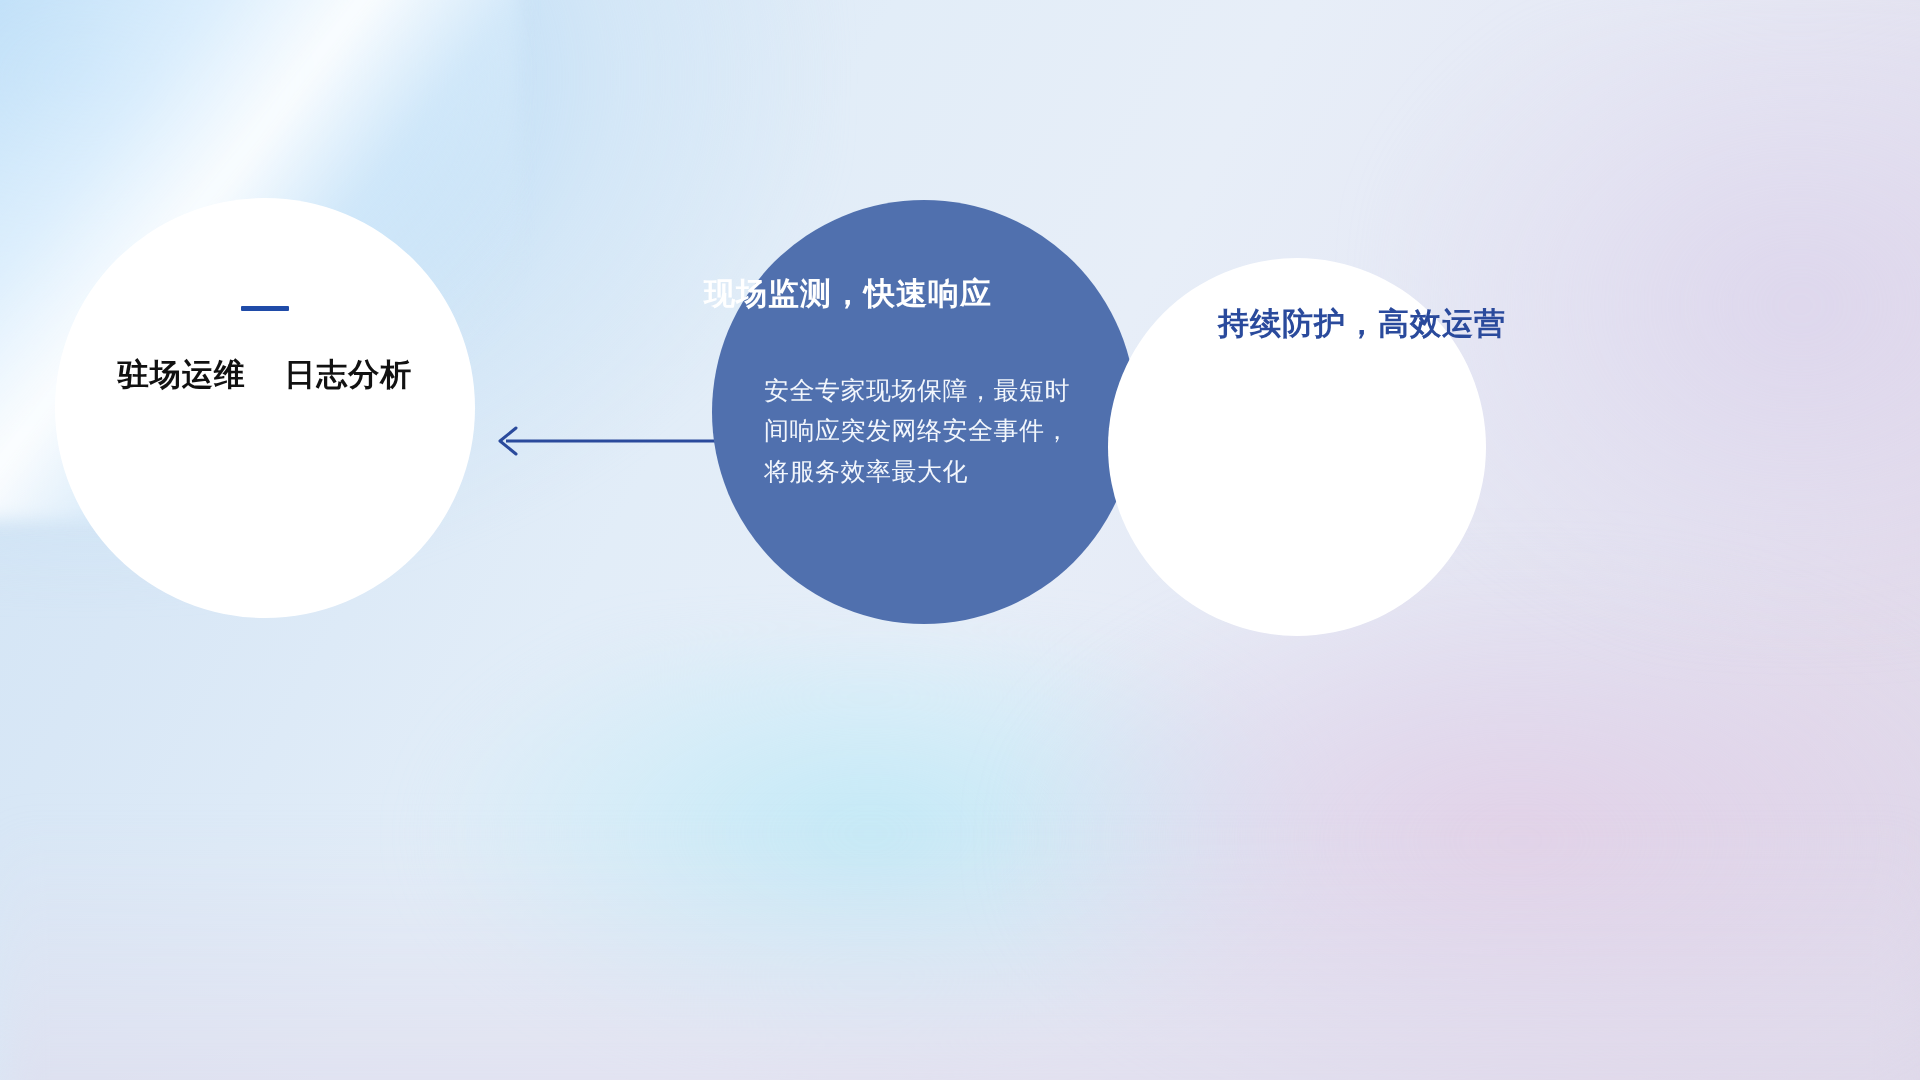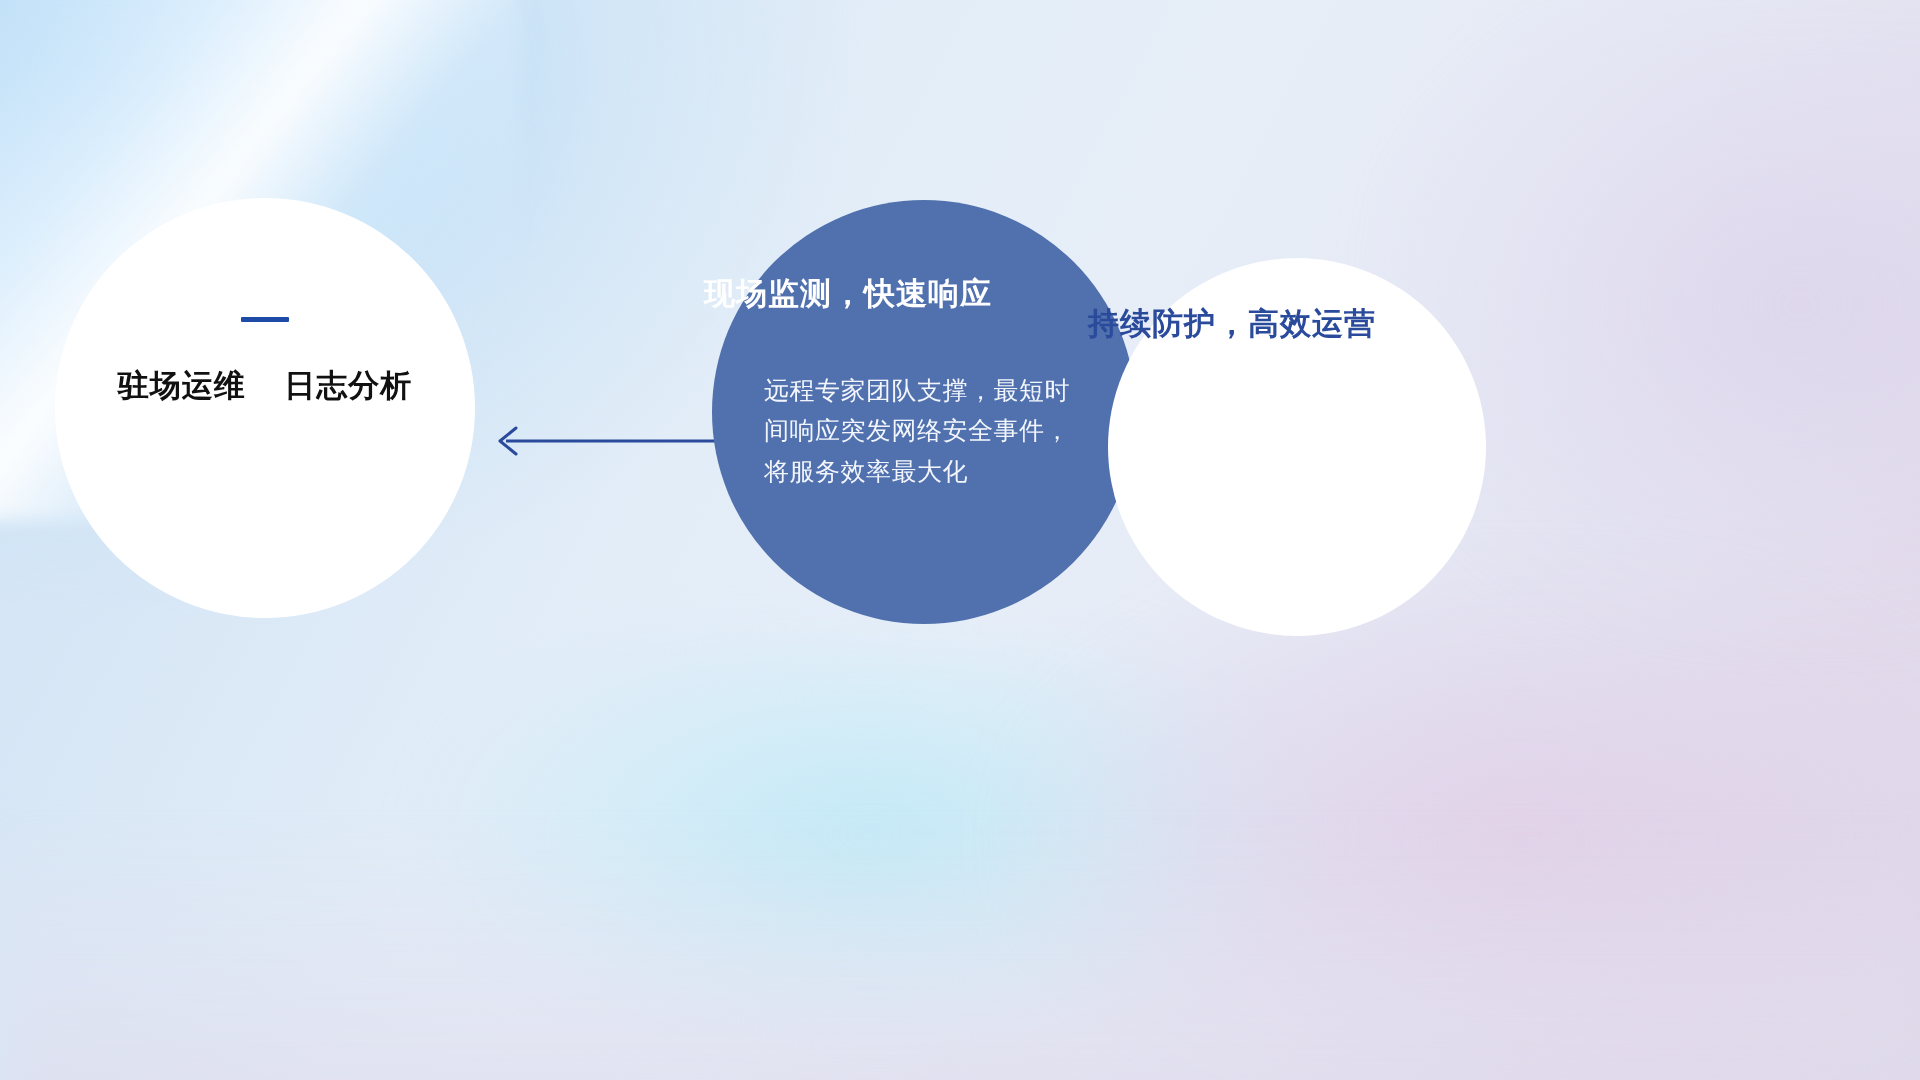--- a/index.html
+++ b/index.html
@@ -129,21 +129,21 @@
   #circle-left {
     left: 55px;
     top: 198px;
     width: 420px;
     height: 420px;
   }
   #circle-left .inner {
     position: absolute;
     left: 0;
     right: 0;
-    top: 119px;
+    top: 108px;
     text-align: center;
   }
   .accent-dash {
     width: 48px;
     height: 5px;
     margin: 0 auto 48px auto;
     background: #1f4ba8;
     border-radius: 1px;
   }
   .kw-line {
@@ -199,21 +199,21 @@
     left: 1108px;
     top: 258px;
     width: 378px;
     height: 378px;
   }
   #circle-right .inner {
     position: absolute;
     left: -20px;
     width: 418px;
     top: 48px;
-    text-align: left;
+    text-align: right;
   }
   .right-title {
     font-size: 31px;
     font-weight: bold;
     color: #2a4a9c;
     letter-spacing: 1px;
     line-height: 1.15;
     white-space: nowrap;
   }
   .right-body {
@@ -255,21 +255,21 @@
   </div>
 
   <svg id="arrow" viewBox="0 0 240 58">
     <line x1="238" y1="29" x2="26" y2="29" stroke="#2a4a9c" stroke-width="3"></line>
     <polyline points="36,16 20,29 36,42" fill="none" stroke="#2a4a9c" stroke-width="3" stroke-linecap="round" stroke-linejoin="round"></polyline>
   </svg>
 
   <div id="circle-mid" class="circle circle-dark">
     <div class="inner">
       <div class="mid-title">现场监测，快速响应</div>
-      <div class="mid-body">远程专家团队支撑，最短时间响应突发网络安全事件，将服务效率最大化</div>
+      <div class="mid-body">安全专家现场保障，最短时间响应突发网络安全事件，将服务效率最大化</div>
     </div>
   </div>
 
   <div id="circle-right" class="circle circle-white sized">
     <div class="inner">
       <div class="right-title">持续防护，高效运营</div>
     </div>
   </div>
 
 </div>

